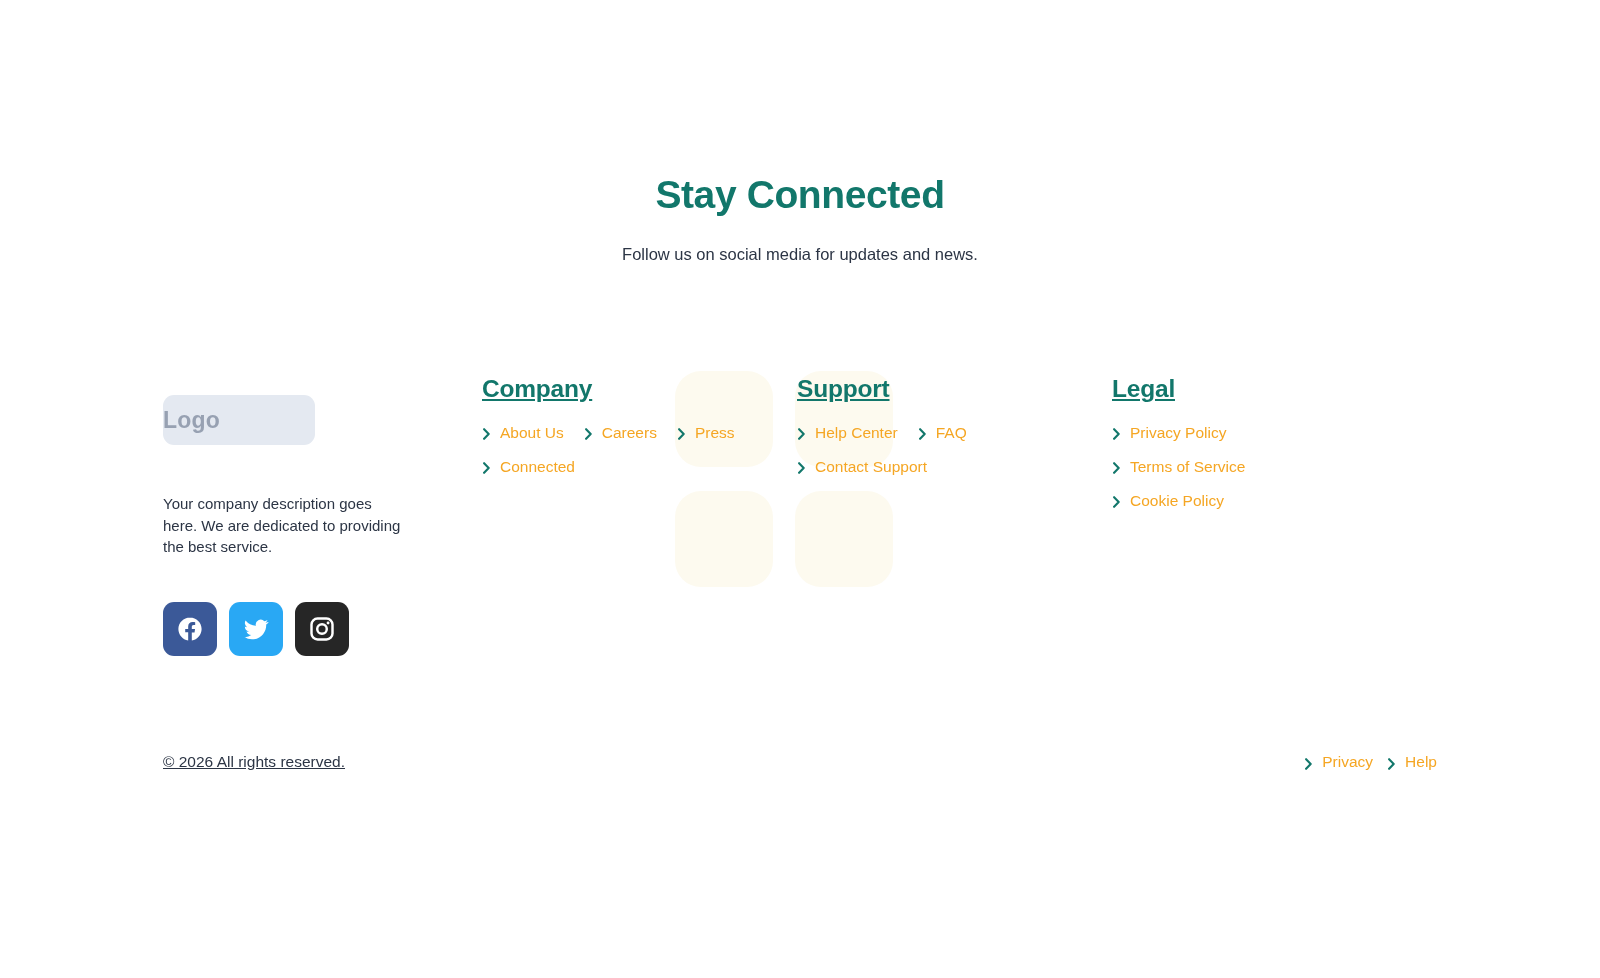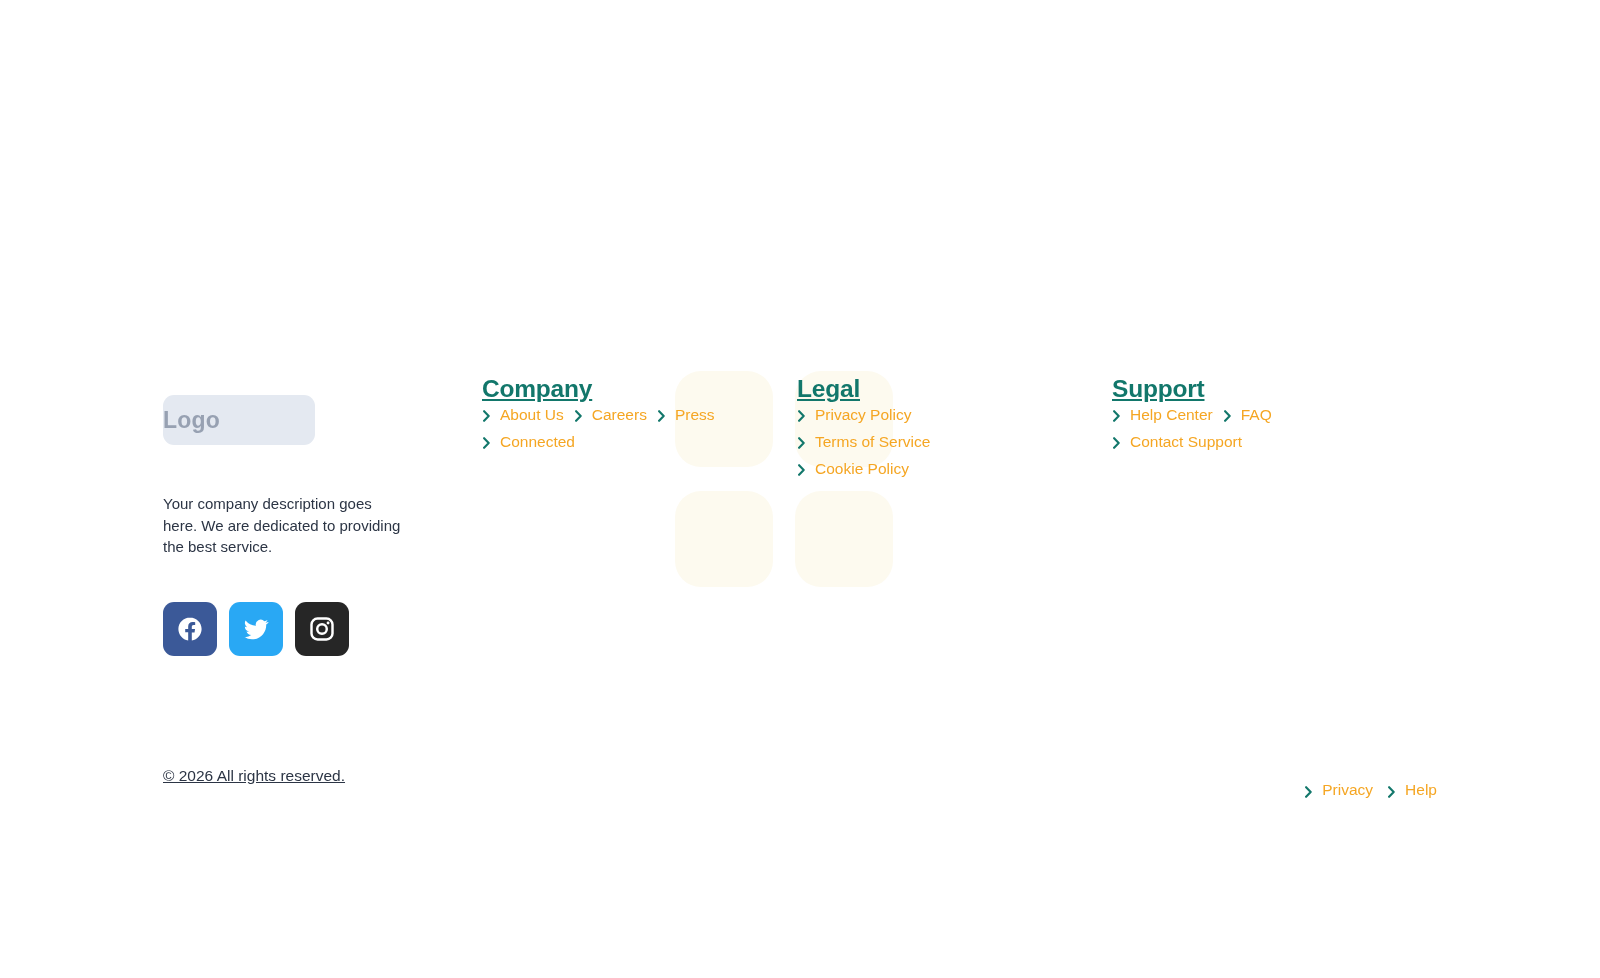--- a/index.html
+++ b/index.html
@@ -119,26 +119,28 @@
   
   .col-heading {
     font-size: 24.5px;
     font-weight: bold;
     color: #12776b;
     letter-spacing: -0.2px;
     line-height: 1.1;
     text-decoration: underline;
   }
   .link-list {
+    margin-top: 18px;
     display: flex;
     flex-wrap: wrap;
     align-content: flex-start;
     row-gap: 3px;
     column-gap: 0px;
     max-width: 300px;
+    gap: 10px;
   }
   .link-list.stacked { flex-direction: column; flex-wrap: nowrap; }
 
   .link-item {
     display: inline-flex;
     align-items: center;
     gap: 9px;
     padding: 3px 10px 3px 0;
     font-size: 15.5px;
     color: #f5a623;
@@ -168,34 +170,38 @@
   .copyright {
     font-size: 15.5px;
     color: #2c3545;
     text-decoration: underline;
   }
   .bottom-links {
     display: flex;
     align-items: center;
     gap: 14px;
   }
-  .bottom-links .link-item { padding-right: 0; margin-top: 28px; }
+  .bottom-links .link-item { padding-right: 0; }
 </style>
 </head>
 <body>
 
 <div class="page">
 
   <div class="deco-layer">
     <div class="deco-square deco-1"></div>
     <div class="deco-square deco-2"></div>
     <div class="deco-square deco-3"></div>
     <div class="deco-square deco-4"></div>
   </div>
 
+  <div class="hero">
+    <h1 class="hero-title">Stay Connected</h1>
+    <p class="hero-subtitle">Follow us on social media for updates and news.</p>
+  </div>
 
   <div class="footer-main">
 
     <div class="col-brand">
       <div class="logo-box">
         <span>Logo</span>
       </div>
       <p class="brand-desc">Your company description goes here. We are dedicated to providing the best service.</p>
 
       <div class="social-row">
@@ -259,20 +265,50 @@
             <svg width="9" height="12" viewBox="0 0 8 12" aria-hidden="true">
                 <path d="M1.6 1.2 6.2 6l-4.6 4.8" fill="none" stroke="#12776b" stroke-width="2.1" stroke-linecap="round" stroke-linejoin="round"></path>
               </svg>
           </span>
           <span>Connected</span>
         </a>
       </div>
     </div>
 
     <div class="col-links">
+      <div class="col-heading">Support</div>
+      <div class="link-list">
+        <a class="link-item">
+          <span class="chev">
+            <svg width="9" height="12" viewBox="0 0 8 12" aria-hidden="true">
+                <path d="M1.6 1.2 6.2 6l-4.6 4.8" fill="none" stroke="#12776b" stroke-width="2.1" stroke-linecap="round" stroke-linejoin="round"></path>
+              </svg>
+          </span>
+          <span>Help Center</span>
+        </a>
+        <a class="link-item">
+          <span class="chev">
+            <svg width="9" height="12" viewBox="0 0 8 12" aria-hidden="true">
+                <path d="M1.6 1.2 6.2 6l-4.6 4.8" fill="none" stroke="#12776b" stroke-width="2.1" stroke-linecap="round" stroke-linejoin="round"></path>
+              </svg>
+          </span>
+          <span>FAQ</span>
+        </a>
+        <a class="link-item">
+          <span class="chev">
+            <svg width="9" height="12" viewBox="0 0 8 12" aria-hidden="true">
+                <path d="M1.6 1.2 6.2 6l-4.6 4.8" fill="none" stroke="#12776b" stroke-width="2.1" stroke-linecap="round" stroke-linejoin="round"></path>
+              </svg>
+          </span>
+          <span>Contact Support</span>
+        </a>
+      </div>
+    </div>
+
+    <div class="col-links">
       <div class="col-heading">Legal</div>
       <div class="link-list stacked">
         <a class="link-item">
           <span class="chev">
             <svg width="9" height="12" viewBox="0 0 8 12" aria-hidden="true">
                 <path d="M1.6 1.2 6.2 6l-4.6 4.8" fill="none" stroke="#12776b" stroke-width="2.1" stroke-linecap="round" stroke-linejoin="round"></path>
               </svg>
           </span>
           <span>Privacy Policy</span>
         </a>
@@ -284,50 +320,20 @@
           </span>
           <span>Terms of Service</span>
         </a>
         <a class="link-item">
           <span class="chev">
             <svg width="9" height="12" viewBox="0 0 8 12" aria-hidden="true">
                 <path d="M1.6 1.2 6.2 6l-4.6 4.8" fill="none" stroke="#12776b" stroke-width="2.1" stroke-linecap="round" stroke-linejoin="round"></path>
               </svg>
           </span>
           <span>Cookie Policy</span>
-        </a>
-      </div>
-    </div>
-
-    <div class="col-links">
-      <div class="col-heading">Support</div>
-      <div class="link-list">
-        <a class="link-item">
-          <span class="chev">
-            <svg width="9" height="12" viewBox="0 0 8 12" aria-hidden="true">
-                <path d="M1.6 1.2 6.2 6l-4.6 4.8" fill="none" stroke="#12776b" stroke-width="2.1" stroke-linecap="round" stroke-linejoin="round"></path>
-              </svg>
-          </span>
-          <span>Help Center</span>
-        </a>
-        <a class="link-item">
-          <span class="chev">
-            <svg width="9" height="12" viewBox="0 0 8 12" aria-hidden="true">
-                <path d="M1.6 1.2 6.2 6l-4.6 4.8" fill="none" stroke="#12776b" stroke-width="2.1" stroke-linecap="round" stroke-linejoin="round"></path>
-              </svg>
-          </span>
-          <span>FAQ</span>
-        </a>
-        <a class="link-item">
-          <span class="chev">
-            <svg width="9" height="12" viewBox="0 0 8 12" aria-hidden="true">
-                <path d="M1.6 1.2 6.2 6l-4.6 4.8" fill="none" stroke="#12776b" stroke-width="2.1" stroke-linecap="round" stroke-linejoin="round"></path>
-              </svg>
-          </span>
-          <span>Contact Support</span>
         </a>
       </div>
     </div>
 
   </div>
 
   <div class="footer-bottom">
     <div class="copyright">© 2026 All rights reserved.</div>
     <div class="bottom-links">
       <a class="link-item">

